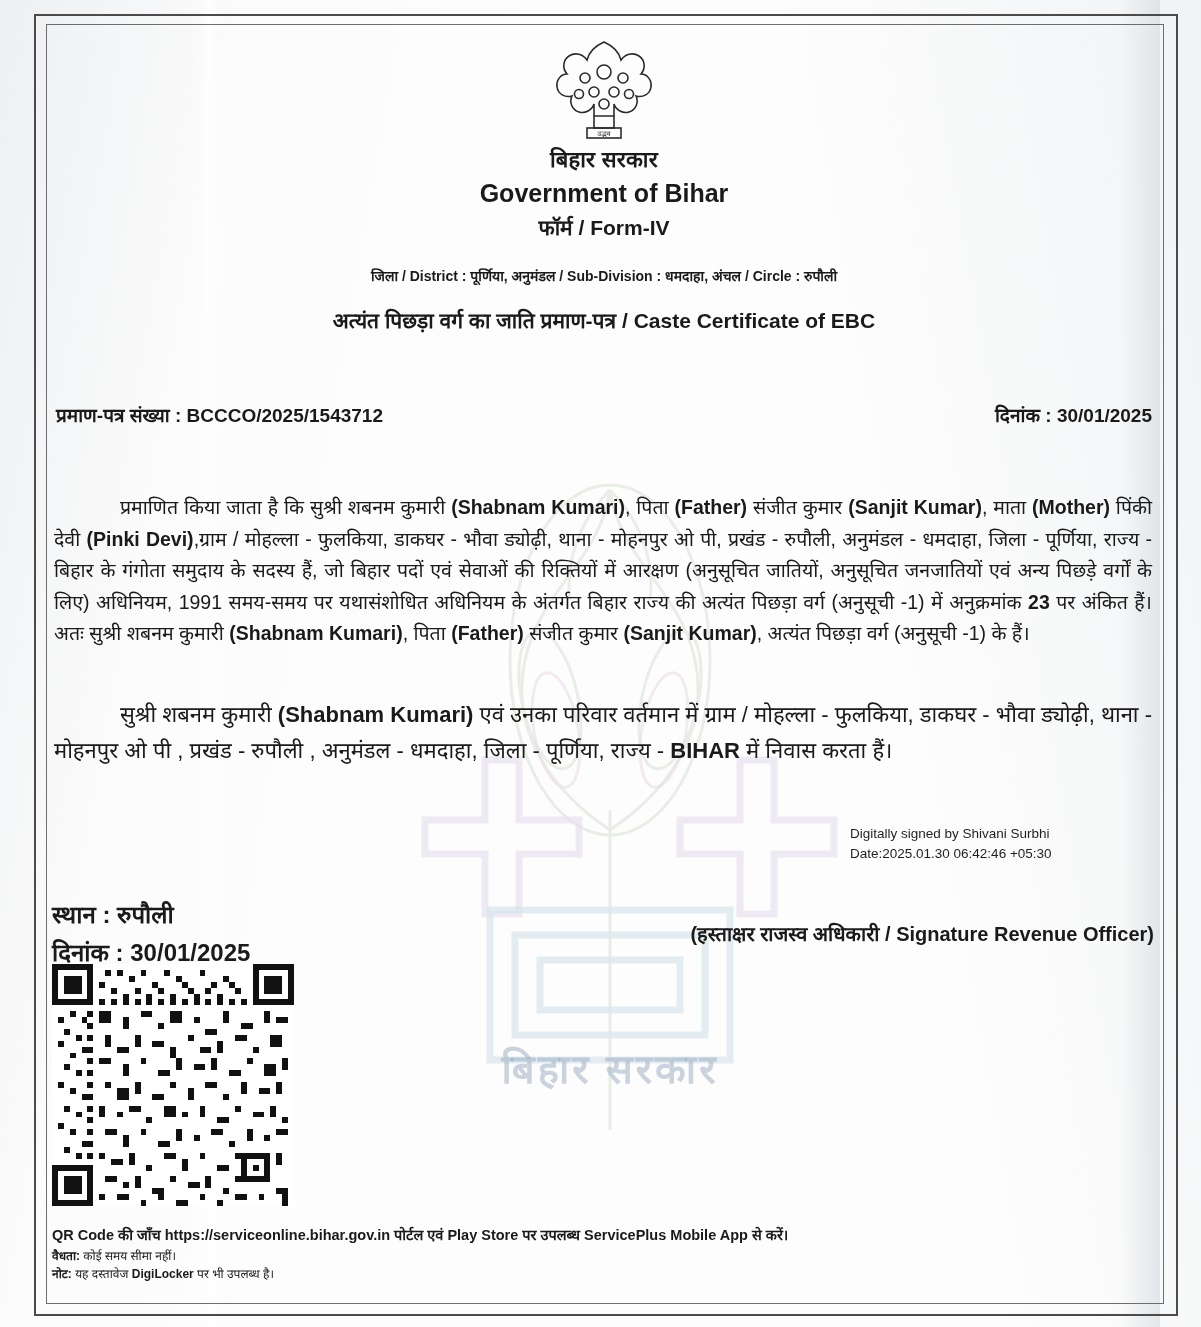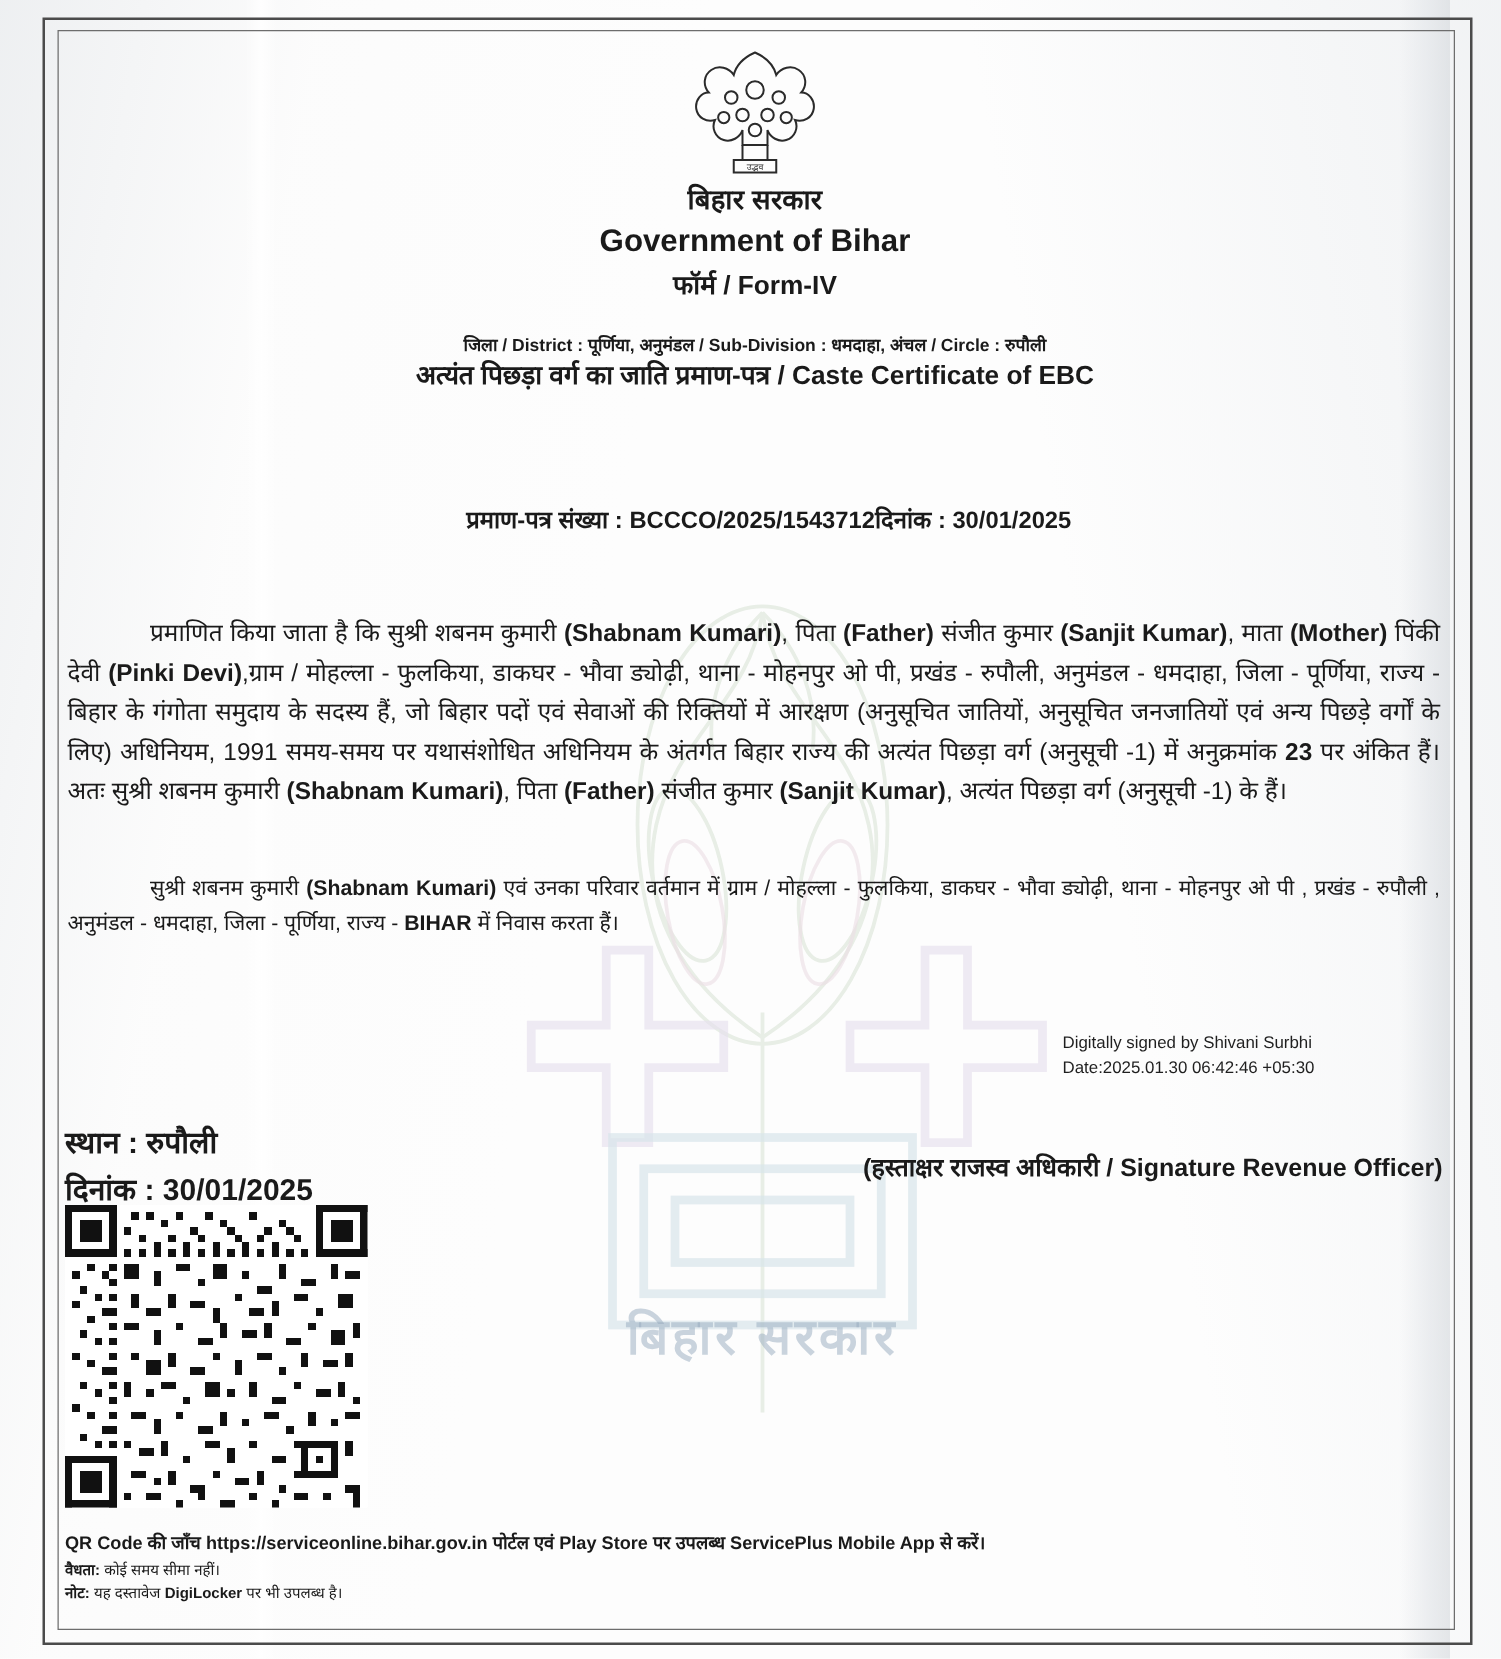--- a/index.html
+++ b/index.html
@@ -123,56 +123,56 @@
   .head-district {
     font-size: 14px;
     font-weight: 700;
     margin-top: 25px;
     line-height: 1.45;
   }
   .head-caste {
     font-size: 21px;
     font-weight: 700;
     line-height: 1.45;
+    margin-top: 20px;
   }
   .head-purpose {
     font-size: 19px;
     font-weight: 700;
     line-height: 1.5;
   }
 
   .meta-row {
     position: absolute;
     top: 378px;
     left: 10px;
     right: 10px;
     display: flex;
-    justify-content: center;
+    justify-content: space-between;
     font-size: 19px;
     font-weight: 700;
-    margin-left: 22px;
   }
   .meta-left .label, .meta-right .label { font-weight: 700; }
 
   .body-text {
     position: absolute;
     top: 468px;
     left: 8px;
     width: 1098px;
     font-size: 19.5px;
     line-height: 1.62;
     text-align: justify;
     text-justify: inter-word;
   }
   .para-2 {
     position: absolute;
     top: 673px;
     left: 8px;
     width: 1098px;
-    font-size: 17px;
+    font-size: 22px;
     line-height: 1.62;
     text-align: justify;
   }
   .indent { display: inline-block; width: 66px; }
   b { font-weight: 700; margin-top: 11px; }
 
   .sig-block {
     position: absolute;
     top: 800px;
     right: 12px;

